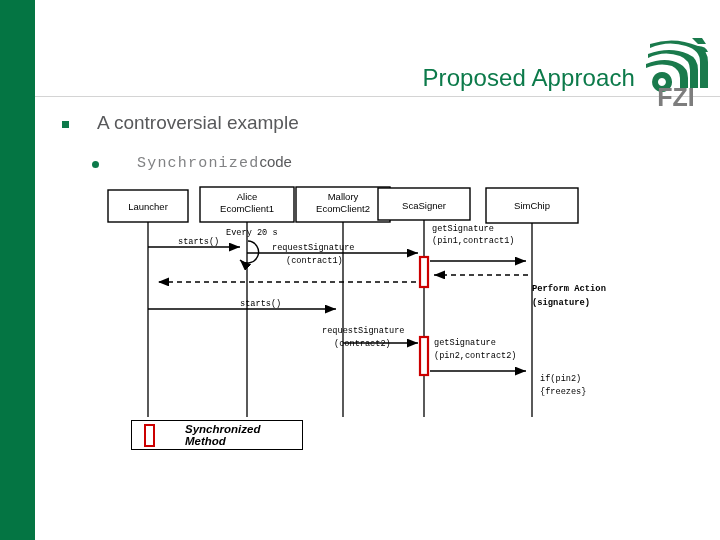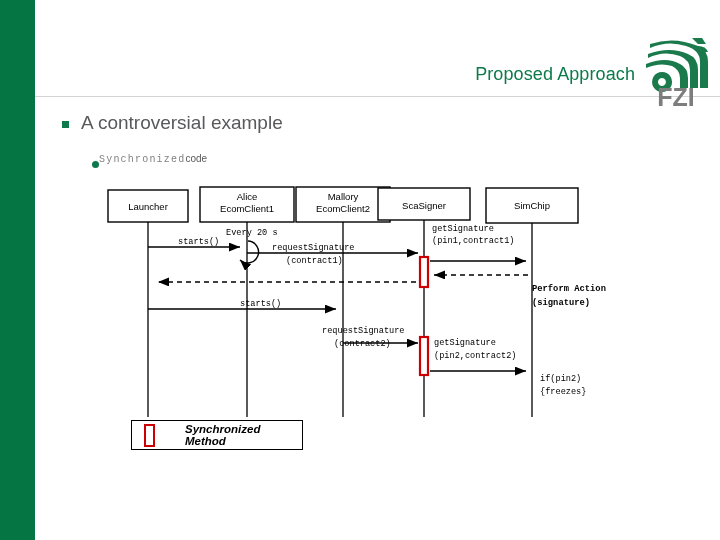--- a/index.html
+++ b/index.html
@@ -6,32 +6,32 @@
   body{
     width:720px;height:540px;overflow:hidden;background:#ffffff;
     font-family:"Liberation Sans",sans-serif;position:relative;
   }
   
   #slide{position:absolute;inset:0;background:#fff;}
   #green-bar{position:absolute;left:0;top:0;width:35px;height:540px;background:#047543;}
   #header-rule{position:absolute;left:35px;top:96px;width:685px;height:1px;background:#d4d4d4;}
   #slide-title{
     position:absolute;right:85px;top:64px;
-    color:#0c7a4a;font-size:18px;letter-spacing:.1px;white-space:nowrap;
+    color:#0c7a4a;font-size:24px;letter-spacing:.1px;white-space:nowrap;
   }
   
   #logo{position:absolute;right:8px;top:32px;width:72px;height:76px;}
   #logo svg{display:block;}
   
-  .b1{position:absolute;left:62px;top:111px;display:flex;align-items:flex-start;gap:12px;}
+  .b1{position:absolute;left:62px;top:111px;display:flex;align-items:flex-start;gap:28px;}
   .b1 .sq{width:7px;height:7px;background:#0c7a4a;margin-top:10px;flex:0 0 auto;}
   .b1 .tx{font-size:19px;color:#58595b;line-height:1.25;}
   .b2{position:absolute;display:flex;align-items:flex-start;gap:0px;}
   .b2 .dot{width:7px;height:7px;border-radius:50%;background:#0c7a4a;margin-top:9px;flex:0 0 auto;}
-  .b2 .tx{font-size:10px;color:#6f7072;line-height:1.3;white-space:nowrap;}
+  .b2 .tx{font-size:15px;color:#6f7072;margin-left:38px;line-height:1.3;white-space:nowrap;}
   #sub1{left:92px;top:152px;}
   #sub2{left:92px;top:464px;}
   .mono-kw{font-family:"Liberation Mono",monospace;letter-spacing:1.2px;color:#818284;}
   .code-word{font-family:"Liberation Sans",sans-serif;color:#58595b;letter-spacing:0;}
   
   #diagram{position:absolute;left:100px;top:185px;width:565px;height:265px;}
   #diagram svg{display:block;}
   .dg-txt{font-family:"Liberation Mono",monospace;font-size:8.6px;fill:#000;}
   .dg-box{font-family:"Liberation Sans",sans-serif;font-size:9.5px;fill:#000;text-anchor:middle;}
   .dg-bold{font-family:"Liberation Mono",monospace;font-size:8.8px;font-weight:bold;fill:#000;}

